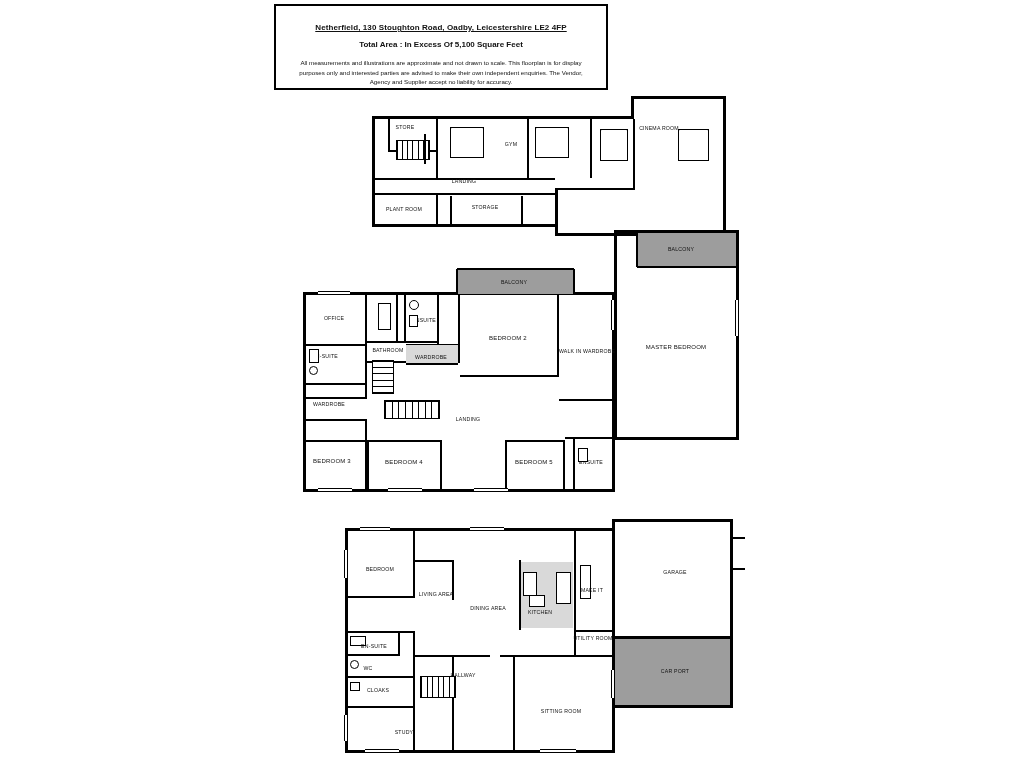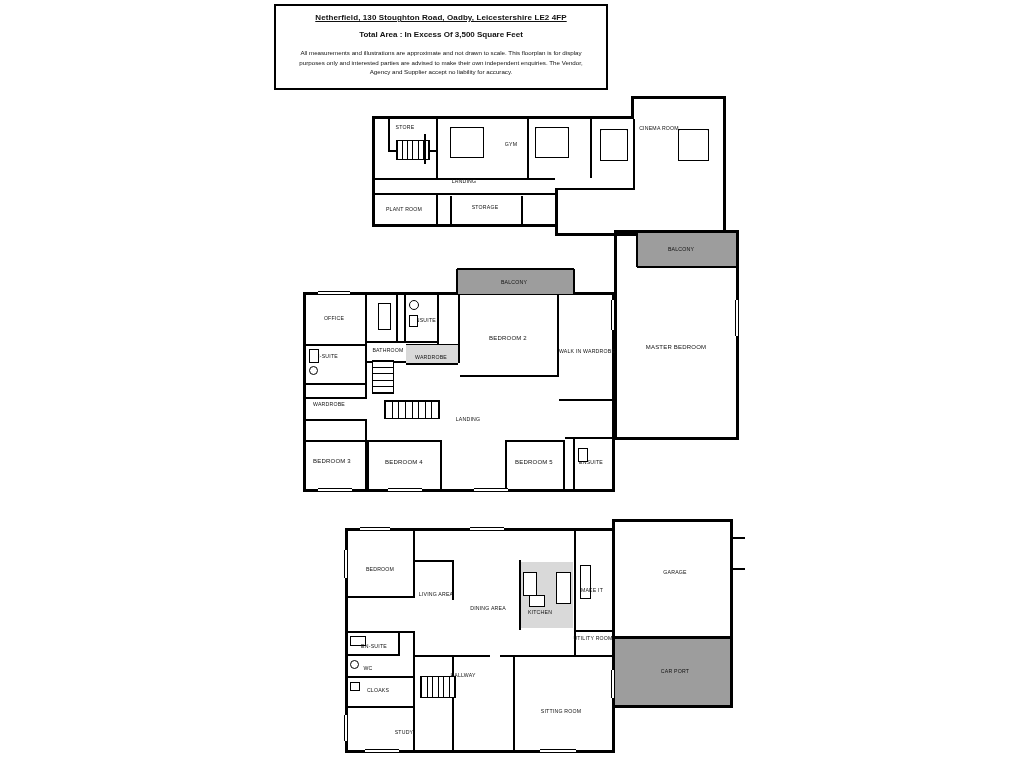--- a/index.html
+++ b/index.html
@@ -23,21 +23,21 @@
   
   .title-box {
     position: absolute;
     left: 274px;
     top: 4px;
     width: 334px;
     height: 86px;
     border: 2px solid #000;
     background: #fff;
     box-sizing: border-box;
-    padding-top: 7px;
+    padding-top: 17px;
   }
   .title-addr {
     text-align: center;
     font-size: 8px;
     font-weight: bold;
     text-decoration: underline;
     letter-spacing: .1px;
   }
   .title-area {
     text-align: center;
@@ -160,21 +160,21 @@
     border-radius: 50%;
   }
 </style>
 </head>
 <body>
 
 <div id="plan">
 
   <div class="title-box">
     <div class="title-addr">Netherfield, 130 Stoughton Road, Oadby, Leicestershire LE2 4FP</div>
-    <div class="title-area">Total Area : In Excess Of 3,500 Square Feet</div>
+    <div class="title-area">Total Area : In Excess Of 5,100 Square Feet</div>
     <div class="title-disc">All measurements and illustrations are approximate and not drawn to scale. This floorplan is for display purposes only and interested parties are advised to make their own independent enquiries. The Vendor, Agency and Supplier accept no liability for accuracy.</div>
   </div>
 
   <div>
 
     <div class="wall" style="left:372px; top:116px; width:262px; height:3px;"></div>
     <div class="wall" style="left:631px; top:96px; width:3px; height:23px;"></div>
     <div class="wall" style="left:631px; top:96px; width:95px; height:3px;"></div>
     <div class="wall" style="left:723px; top:96px; width:3px; height:140px;"></div>
     <div class="wall" style="left:555px; top:233px; width:171px; height:3px;"></div>

